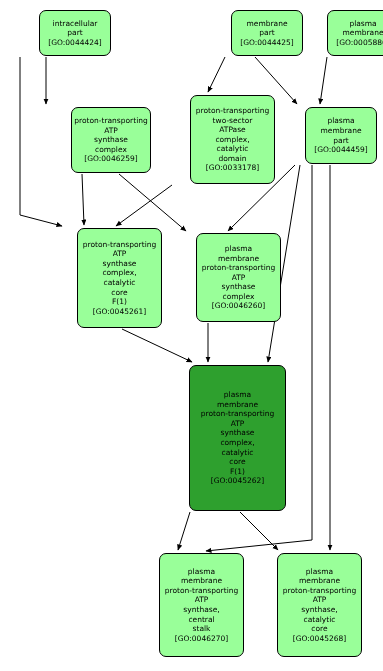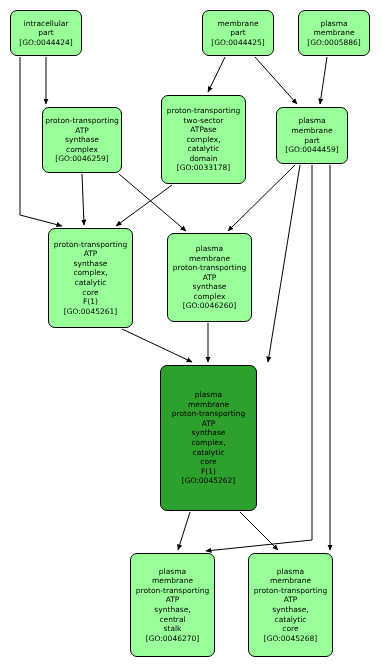--- a/index.html
+++ b/index.html
@@ -22,20 +22,21 @@
     display: flex;
     align-items: center;
     justify-content: center;
     text-align: center;
     font-size: 7.5px;
     line-height: 9.6px;
     color: #000000;
     white-space: pre-line;
     padding: 1px;
     overflow: hidden;
+    margin-left: 29px;
   }
   .node.light {
     background: #99ff99;
   }
   .node.dark {
     background: #2ea02e;
     color: #000000;
   }
   svg.edges {
     position: absolute;

